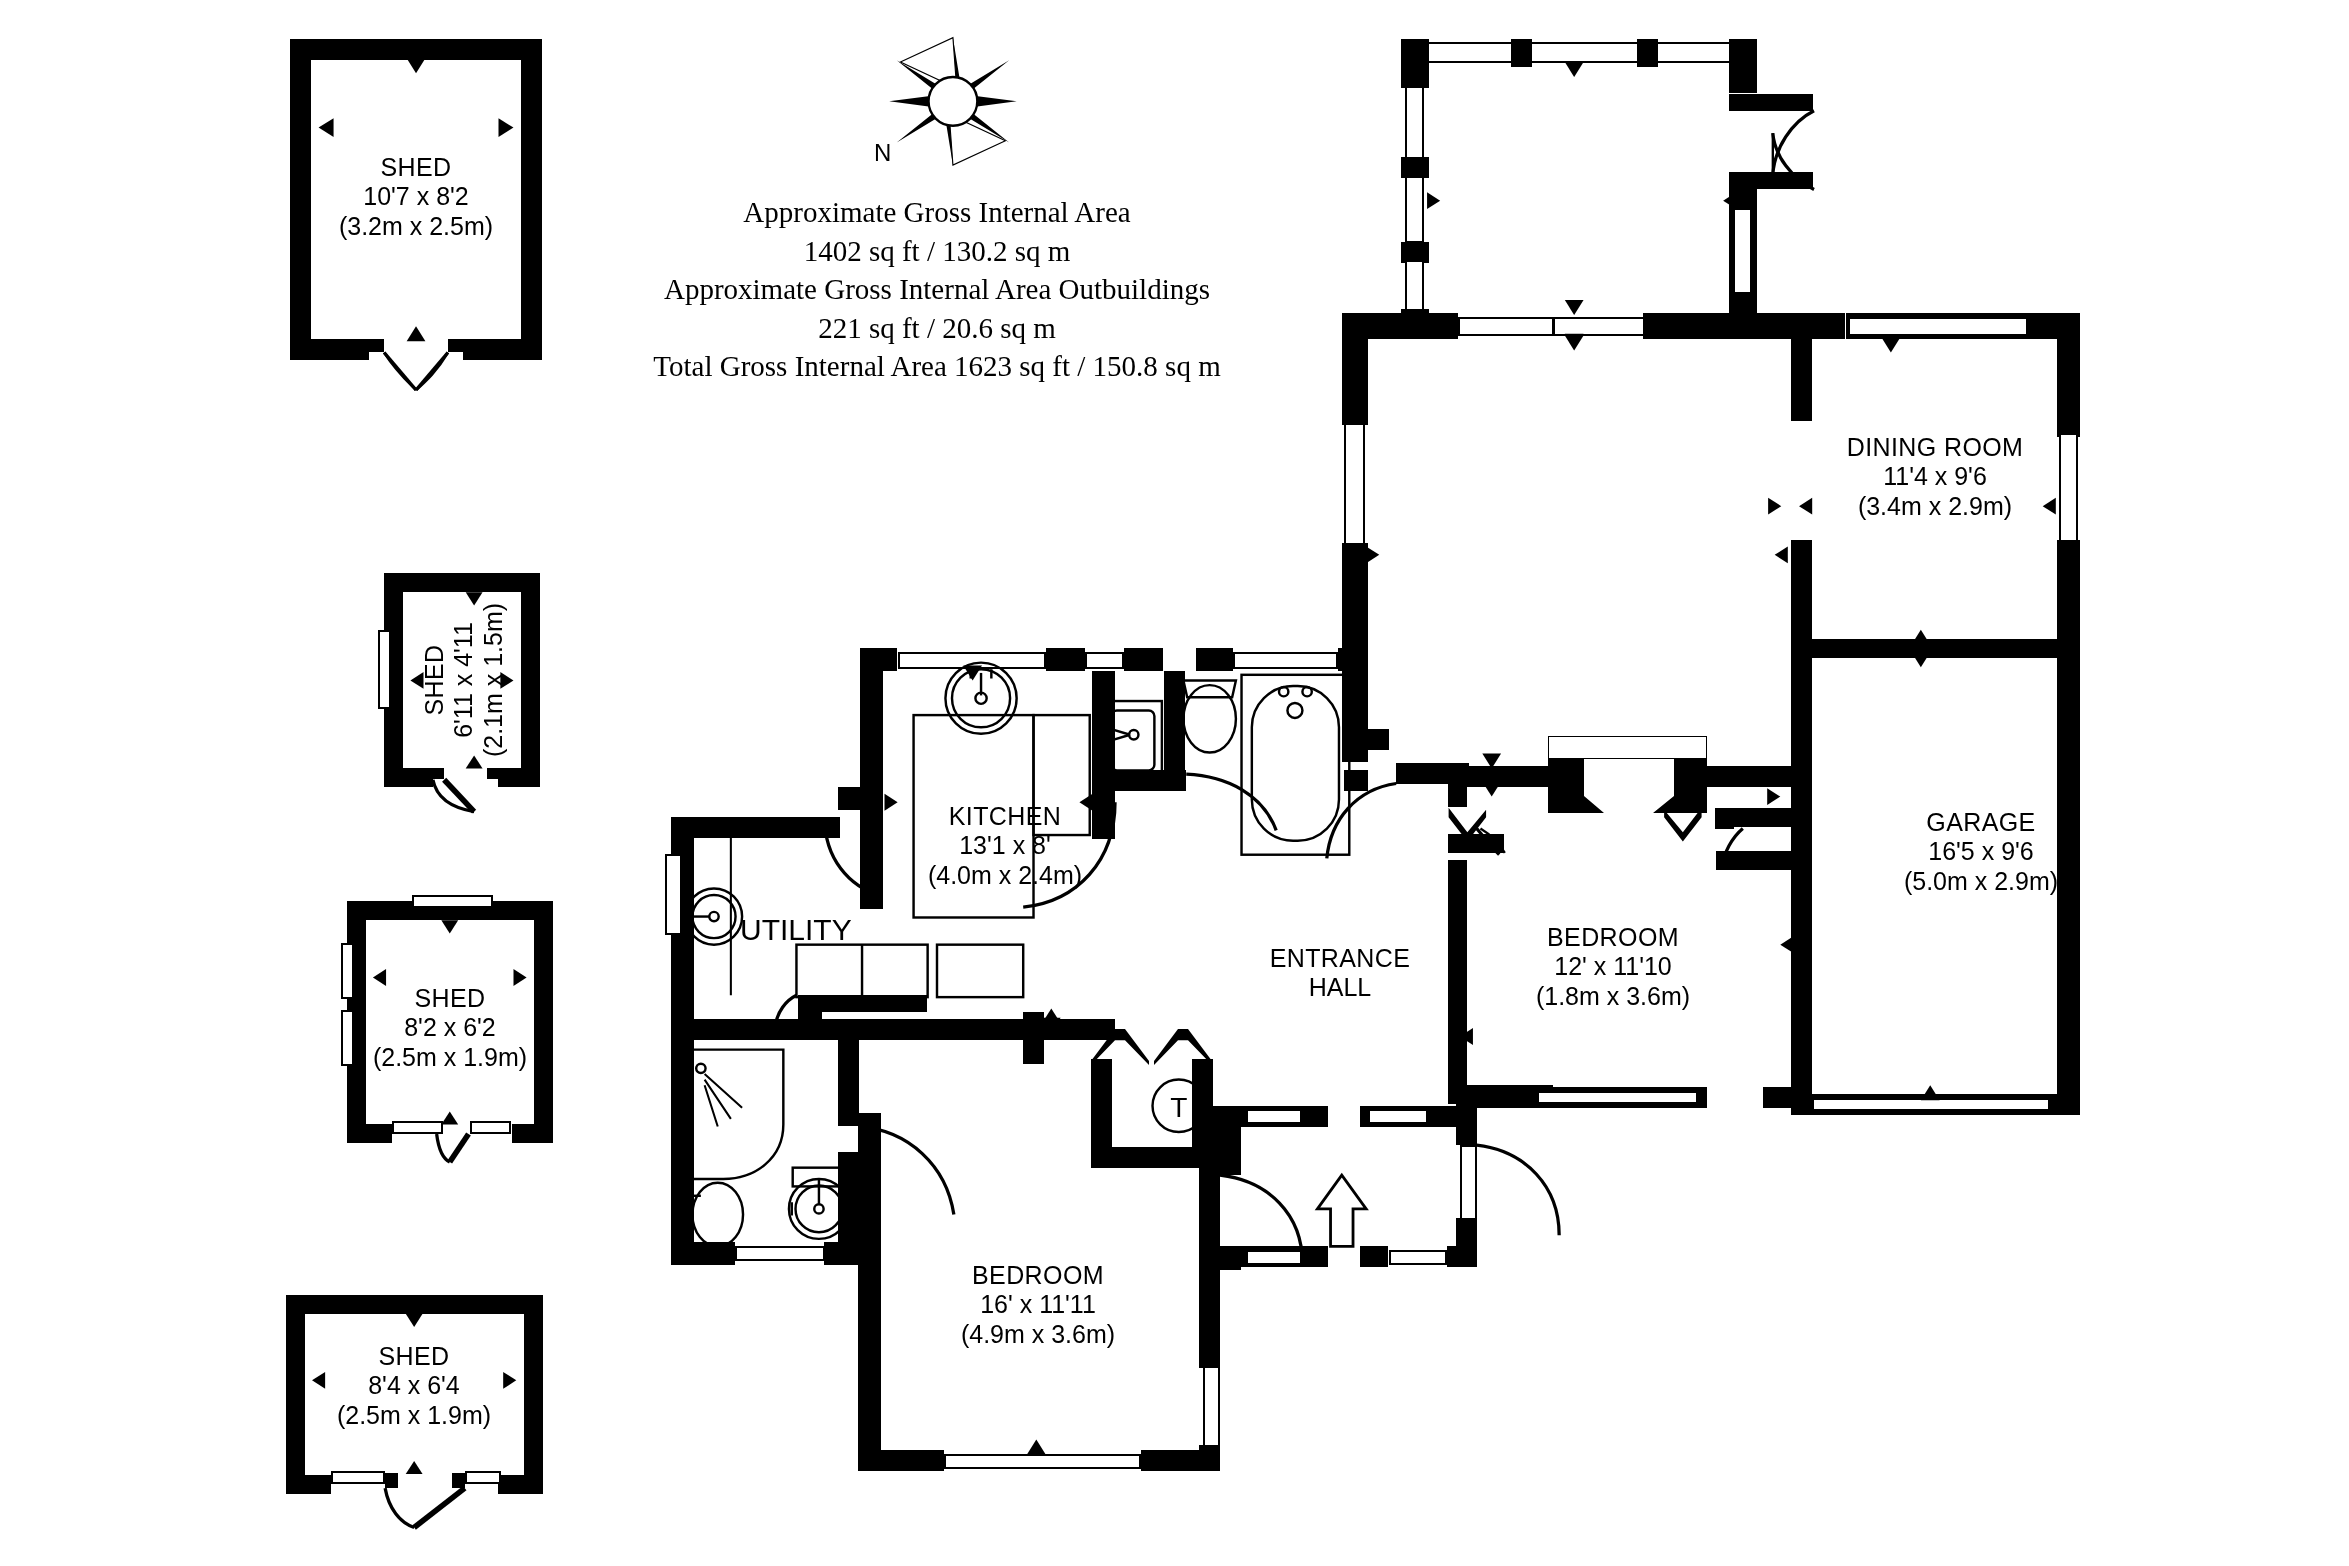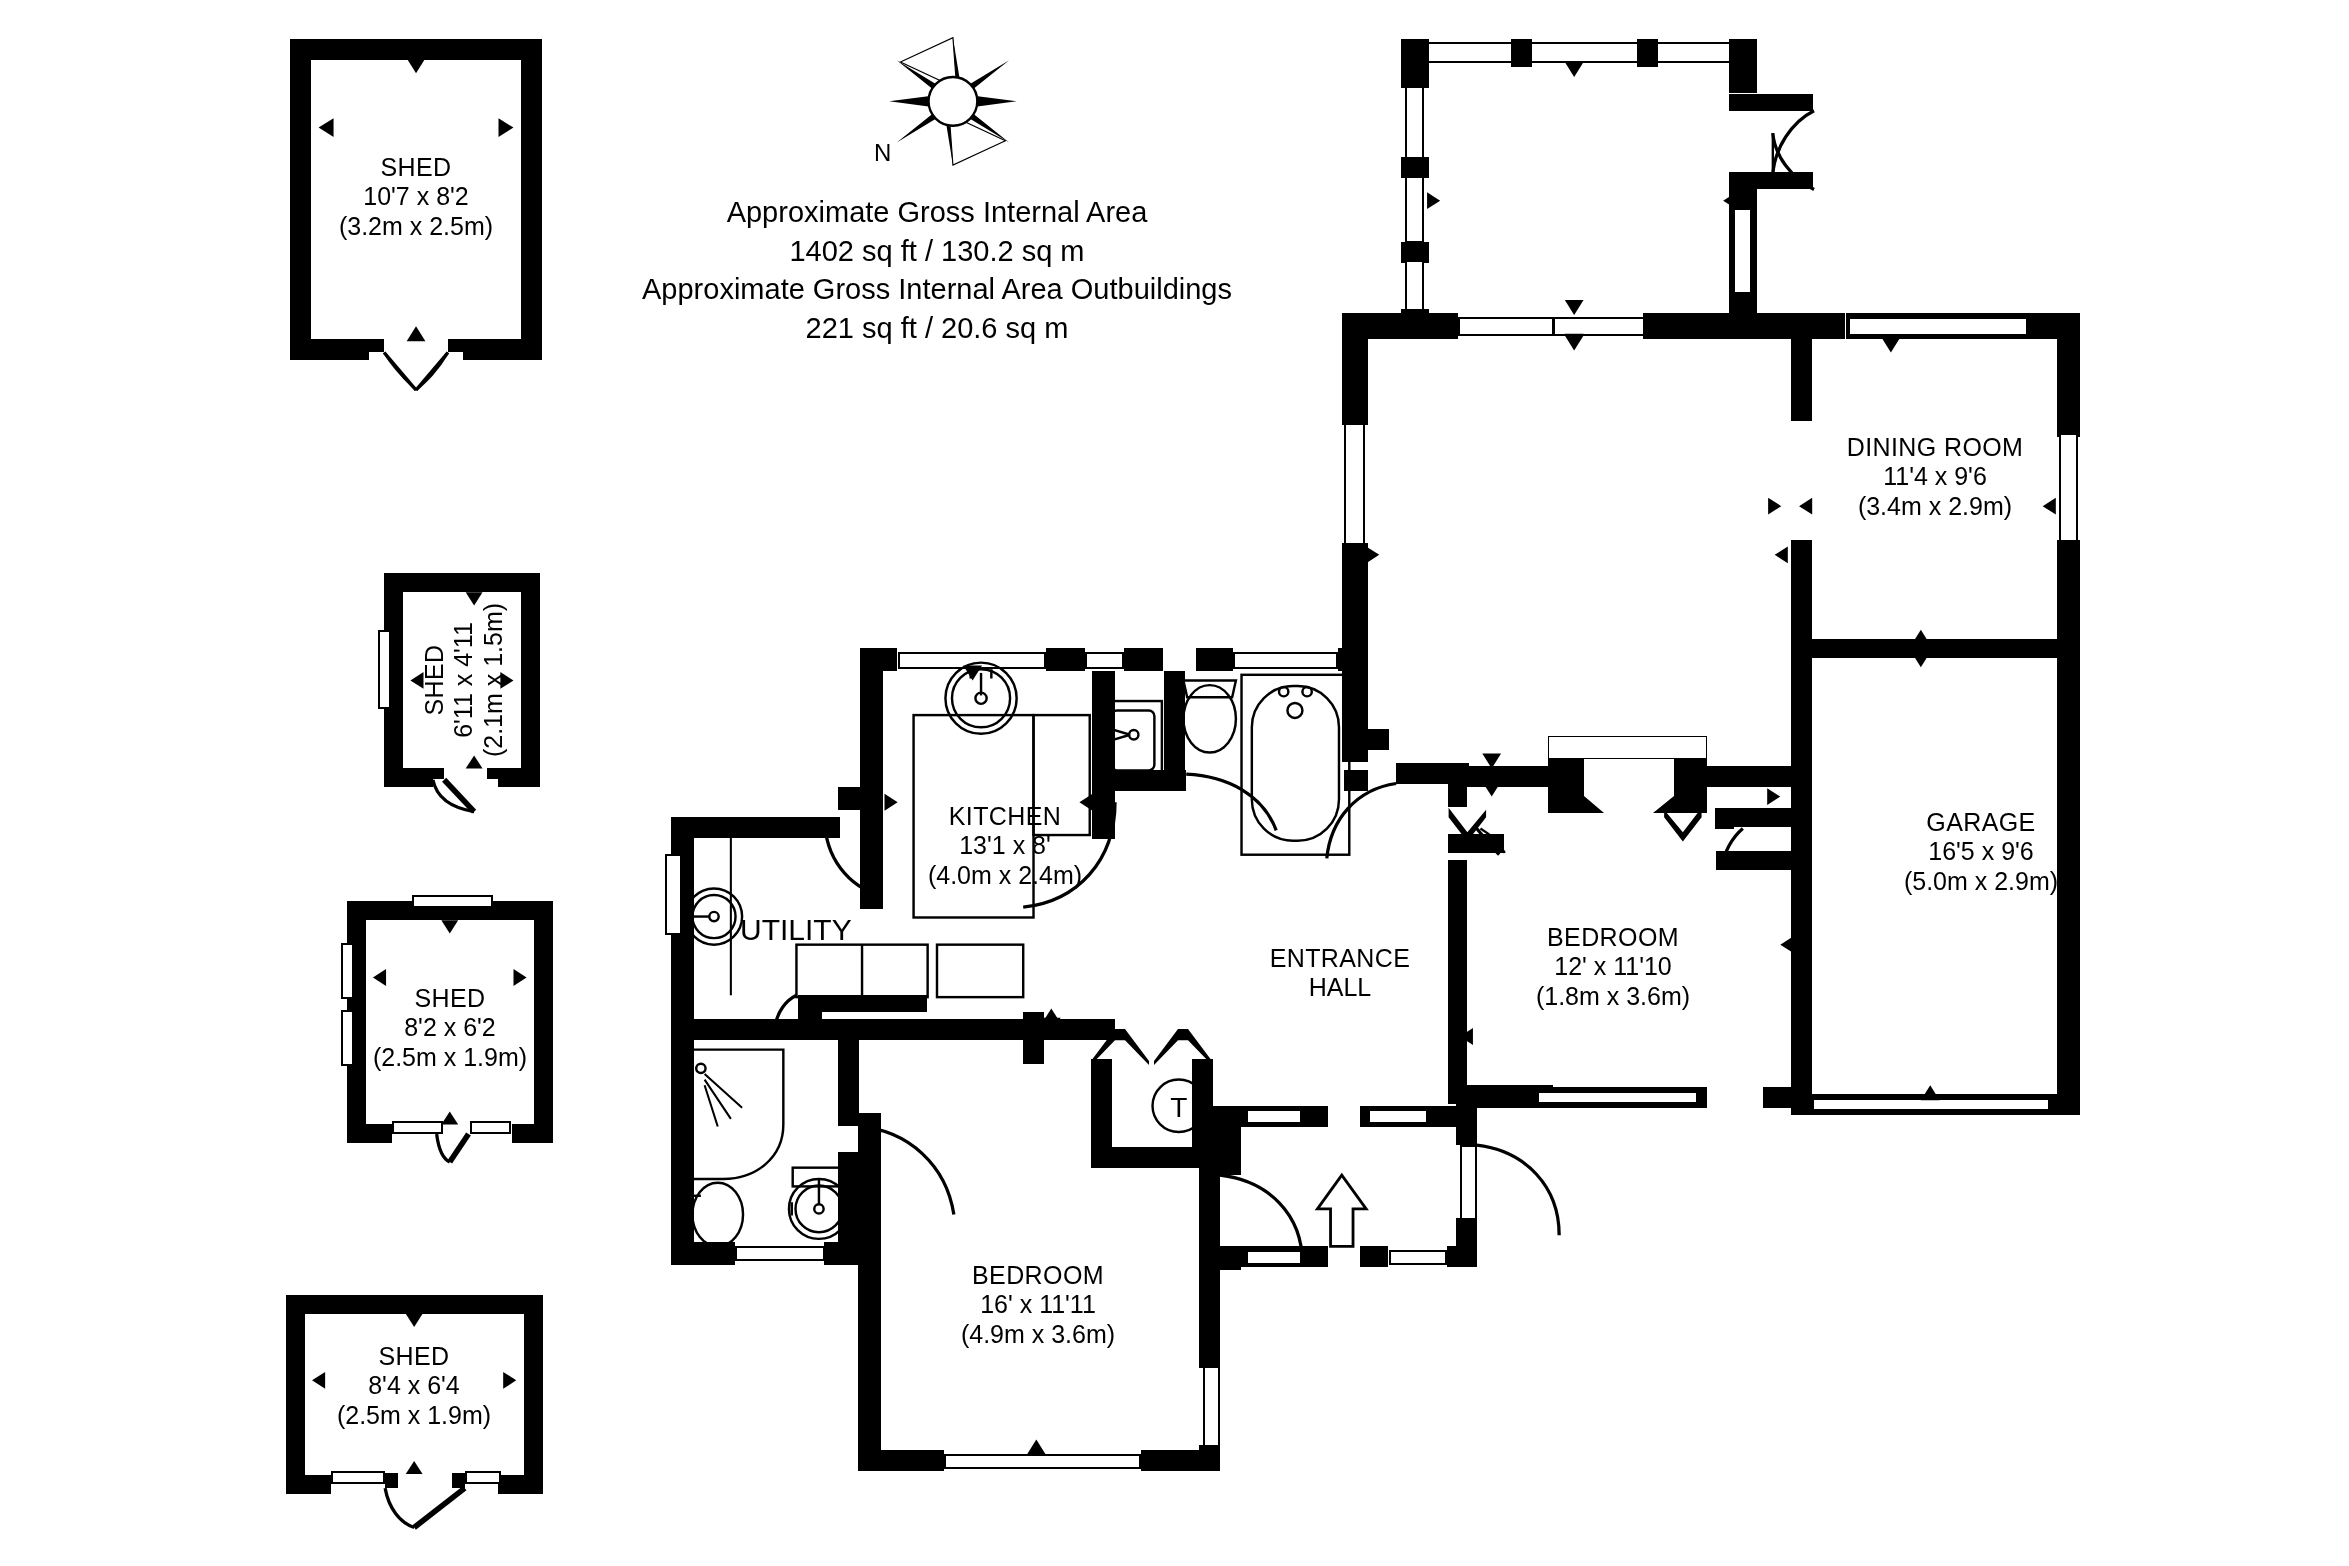--- a/index.html
+++ b/index.html
@@ -6,21 +6,21 @@
   body{width:2350px;height:1567px;position:relative;overflow:hidden;
        font-family:"Liberation Sans","DejaVu Sans",sans-serif;color:#000;}
   #stage{position:absolute;left:0;top:0;width:2350px;height:1567px;}
   .w{position:absolute;background:#000;}            
   .win{position:absolute;background:#fff;border:2.8px solid #000;box-sizing:border-box;}
   .win2{position:absolute;background:#fff;border:2.8px solid #000;box-sizing:border-box;}
   .lbl{position:absolute;text-align:center;line-height:1.17;white-space:nowrap;}
   .lbl .nm{font-size:25px;letter-spacing:0.4px;}
   .lbl .d1{font-size:25px;}
   .lbl .d2{font-size:25px;}
-  .areatxt{position:absolute;text-align:center;font-size:29px;line-height:1.33;white-space:nowrap;}
+  .areatxt{position:absolute;text-align:center;font-size:29px;line-height:1.33;white-space:nowrap;font-family:Liberation Serif, serif;}
   .areatxt div{white-space:nowrap;}
   svg.ov{position:absolute;left:0;top:0;width:2350px;height:1567px;overflow:visible;pointer-events:none;}
 </style>
 </head>
 <body>
 
 <div id="stage">
 
   <div>
     <div class="w" style="left:290px;top:39px;width:251px;height:20.6px;"></div>
@@ -86,20 +86,21 @@
     <div class="nm">SHED</div>
     <div class="d1">8'4 x 6'4</div>
     <div class="d2">(2.5m x 1.9m)</div>
   </div>
 
   <div class="areatxt" style="left:937px;top:193px;transform:translateX(-50%);">
     <div>Approximate Gross Internal Area</div>
     <div>1402 sq ft / 130.2 sq m</div>
     <div>Approximate Gross Internal Area Outbuildings</div>
     <div>221 sq ft / 20.6 sq m</div>
+    <div>Total Gross Internal Area 1623 sq ft / 150.8 sq m</div>
   </div>
   <div style="position:absolute;left:874px;top:139px;font-size:24px;">N</div>
 
   <div>
     <div class="w" style="left:1401px;top:39px;width:28px;height:28px;"></div>
     <div class="w" style="left:1511px;top:39px;width:20.6px;height:28px;"></div>
     <div class="w" style="left:1637px;top:39px;width:20.6px;height:28px;"></div>
     <div class="w" style="left:1729px;top:39px;width:28px;height:28px;"></div>
     <div class="win" style="left:1427px;top:42px;width:86px;height:20.6px;"></div>
     <div class="win" style="left:1530px;top:42px;width:109px;height:20.6px;"></div>

